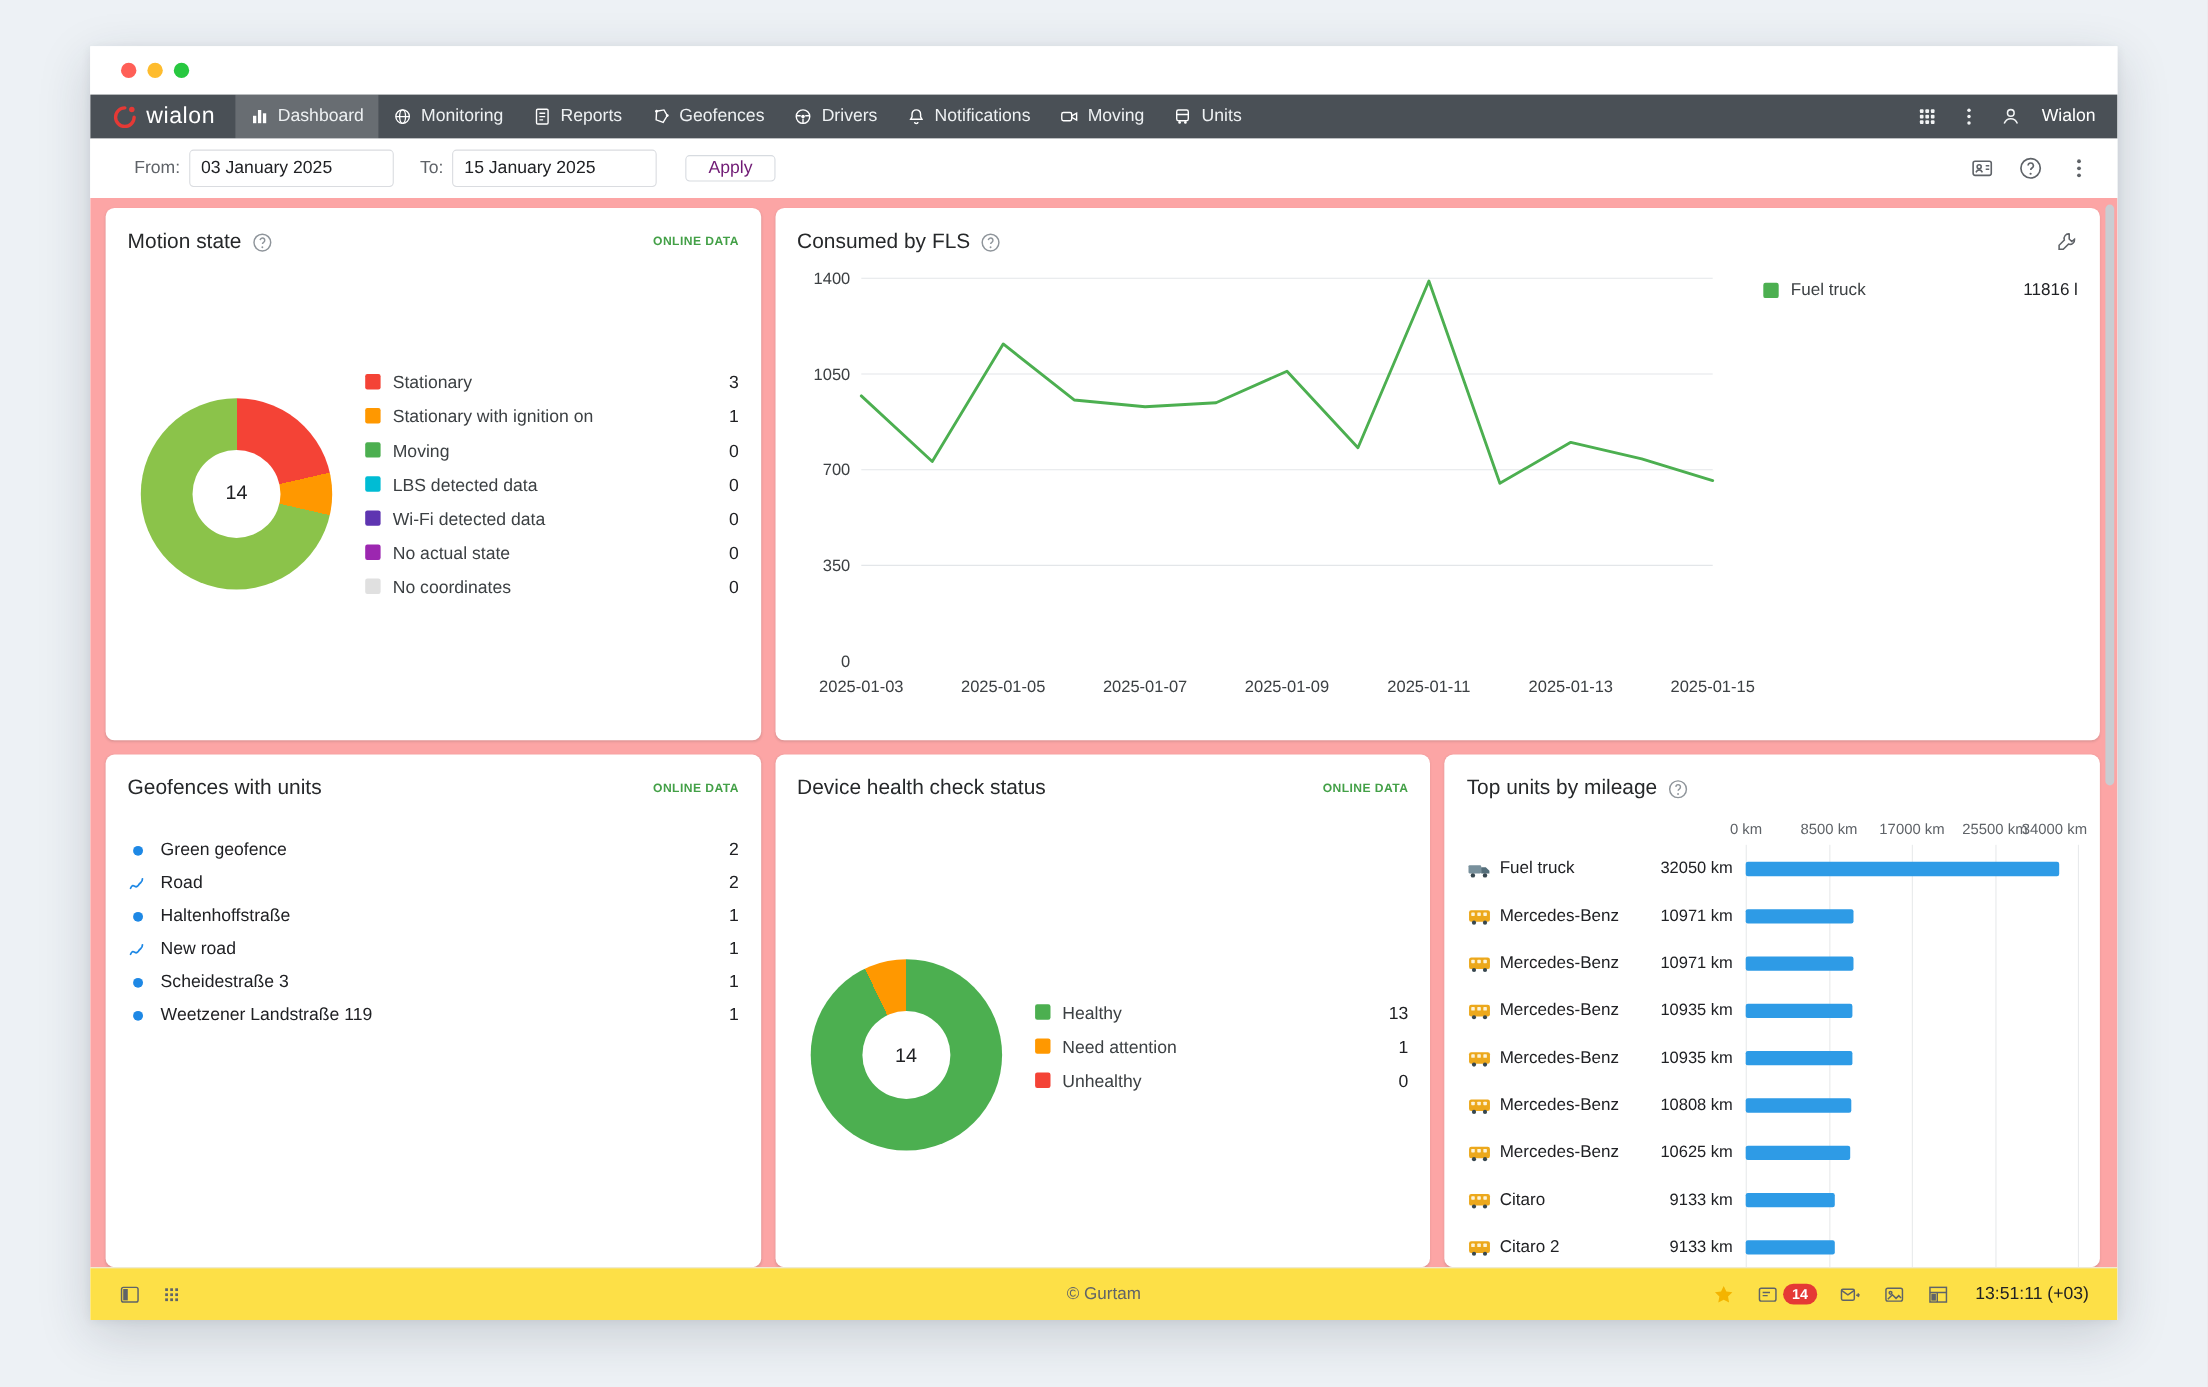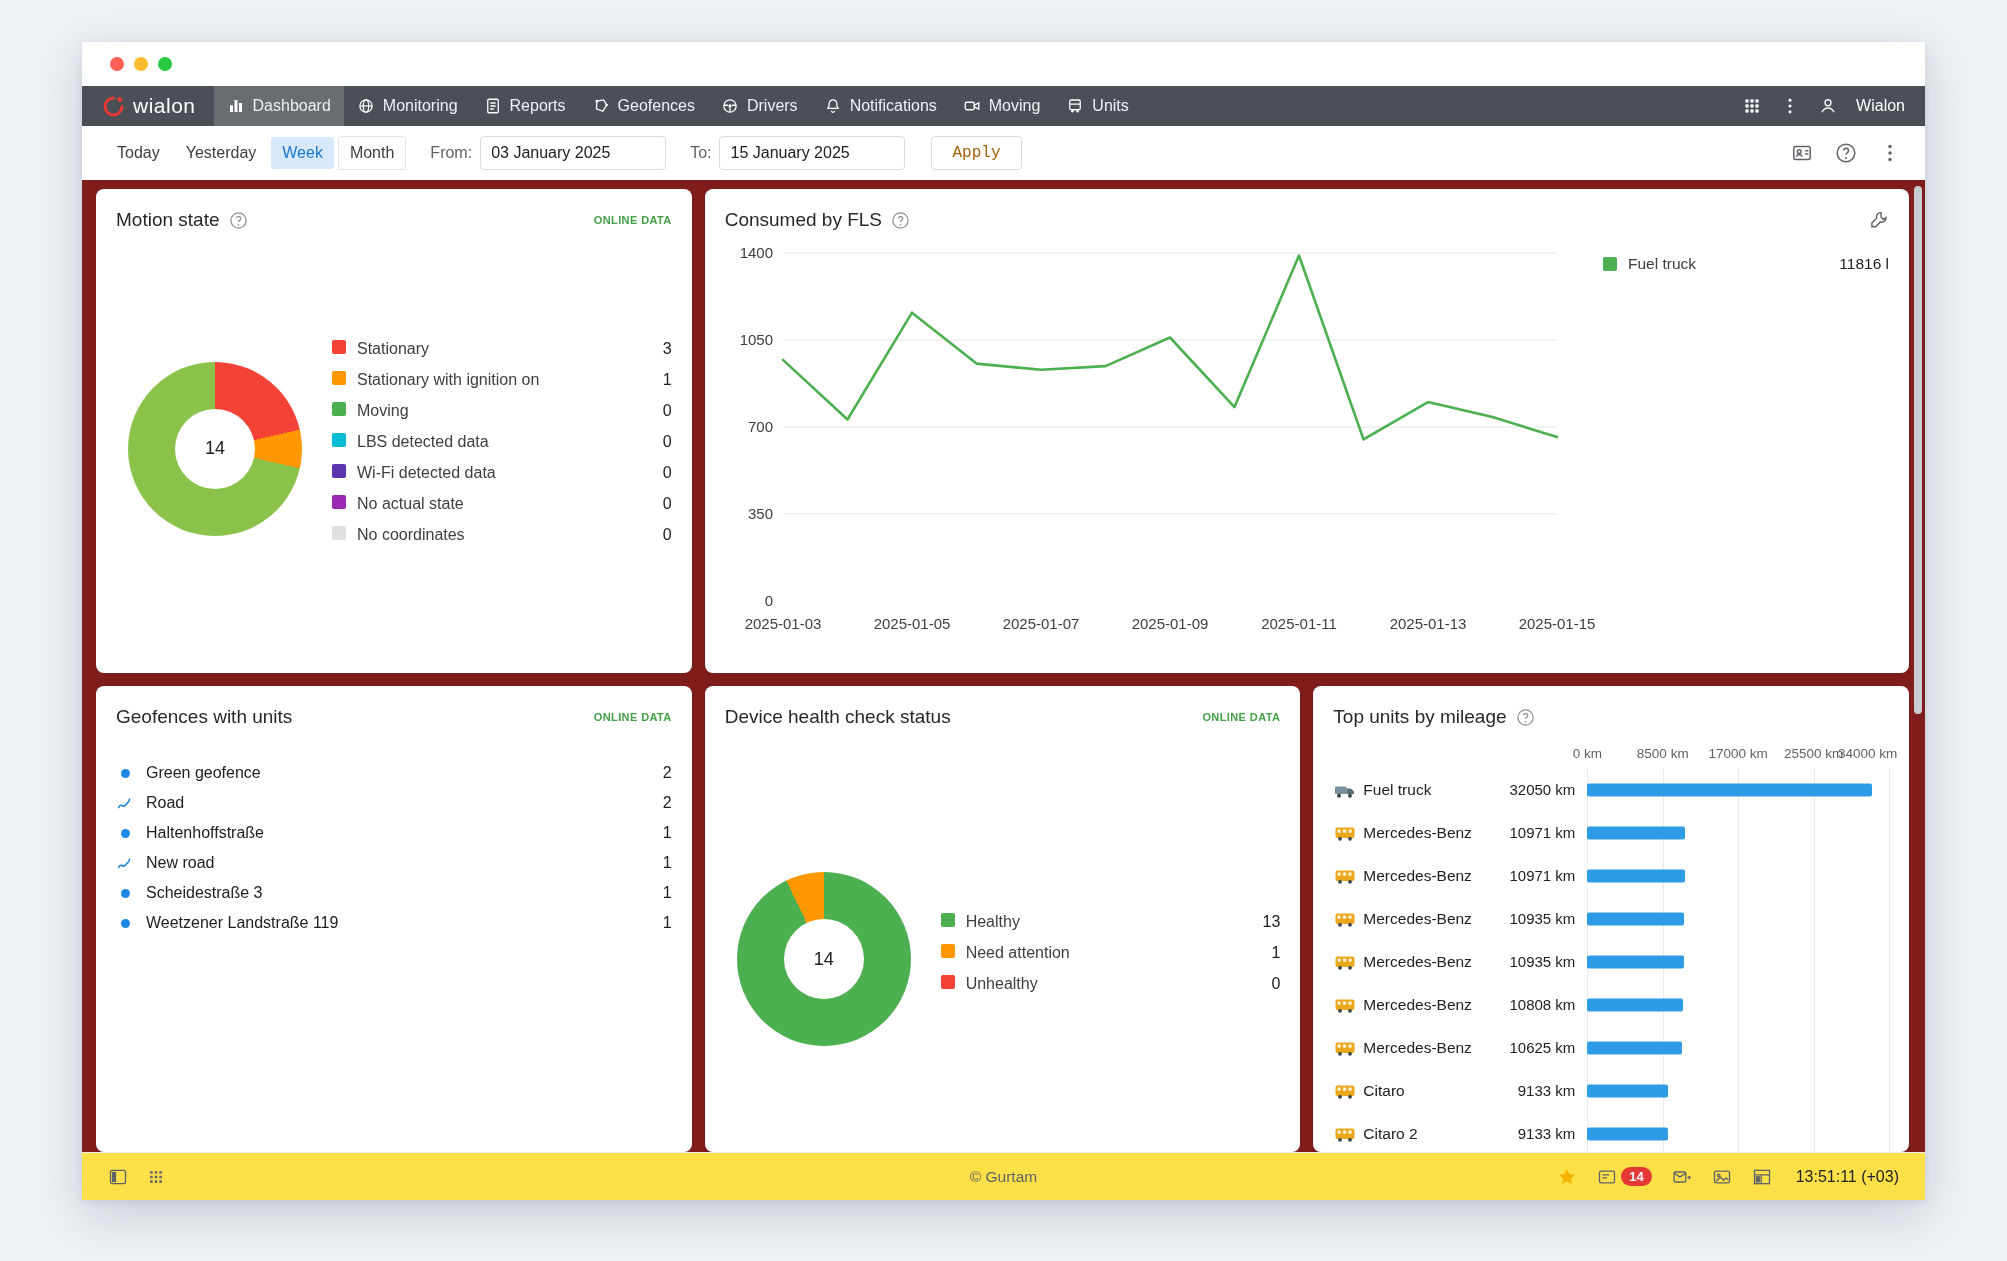--- a/index.html
+++ b/index.html
@@ -30,27 +30,27 @@
 
   
   .filterbar{flex:0 0 54px;background:#fff;display:flex;align-items:center;padding:0 24px;gap:8px}
   #presets{display:flex;align-items:center;gap:4px}
   .preset{font-size:16px;color:#3c4043;padding:7px 11px;border-radius:3px;cursor:pointer;white-space:nowrap}
   .preset.active{background:#d7e9fa;color:#1976d2}
   .preset.boxed{border:1px solid #e1e4e8}
   .flabel{font-size:16px;color:#5f6368;margin-left:16px}
   .finput{width:186px;height:34px;border:1px solid #dadce0;border-radius:4px;font-size:16px;color:#202124;
     padding:0 10px;font-family:inherit;background:#fff}
-  .apply-btn{margin-left:18px;height:34px;padding:0 20px;border:1px solid #d7dbe0;border-radius:4px;
-    background:#fff;color:#a16207;font-size:16px;font-family:Liberation Mono, monospace;cursor:pointer}
+  .apply-btn{margin-left:18px;height:24px;padding:0 20px;border:1px solid #d7dbe0;border-radius:4px;
+    background:#fff;color:#701a75;font-size:16px;font-family:Liberation Sans, sans-serif;cursor:pointer}
   .fb-right{margin-left:auto;display:flex;align-items:center;gap:22px;color:#5f6368}
   .fb-icon{width:22px;height:22px;cursor:pointer}
 
   
-  .content{flex:1;background:#7f1d1d;position:relative;padding:9px 16px 0 14px;display:grid;
+  .content{flex:1;background:#fca5a5;position:relative;padding:9px 16px 0 14px;display:grid;
     grid-template-columns:1fr 1fr 1fr;grid-template-rows:484px 1fr;gap:13px;overflow:hidden}
   .panel{background:#fff;border-radius:8px;box-shadow:0 1px 2px rgba(60,64,67,.14);
     padding:18px 20px 0;overflow:hidden;position:relative}
   #panel-fls{grid-column:2/4}
   .ptitle-row{display:flex;align-items:center;gap:9px;height:26px}
   .ptitle{font-size:19px;color:#26282a;font-weight:400;white-space:nowrap}
   .help{width:19px;height:19px;color:#8f959b;cursor:pointer;flex:0 0 19px}
   .online{margin-left:auto;font-size:11px;color:#43a047;letter-spacing:.4px;font-weight:bold}
   .wrench{margin-left:auto;width:20px;height:20px;color:#5f6368;cursor:pointer}
 
@@ -231,26 +231,20 @@
           <svg viewBox="0 0 24 24" fill="none" stroke="currentColor" stroke-width="1.7">
             <circle cx="12" cy="8" r="3.6"></circle>
             <path d="M4.8 19.5c1.5-3.6 4.1-5.2 7.2-5.2s5.7 1.6 7.2 5.2"></path>
           </svg>
         </span>
       <span class="user-name">Wialon</span>
     </div>
   </div>
 
   <div class="filterbar">
-    <div id="presets">
-        <span class="preset">Today</span>
-        <span class="preset">Yesterday</span>
-        <span class="preset active">Week</span>
-        <span class="preset boxed">Month</span>
-      </div>
     <span class="flabel">From:</span>
     <input class="finput" value="03 January 2025" style="">
     <span class="flabel">To:</span>
     <input class="finput" value="15 January 2025" style="">
     <button class="apply-btn">Apply</button>
     <div class="fb-right">
       <span class="fb-icon">
           <svg viewBox="0 0 24 24" fill="none" stroke="currentColor" stroke-width="1.6">
             <rect x="3" y="5" width="18" height="14" rx="2"></rect>
             <circle cx="9" cy="10.5" r="2"></circle>

